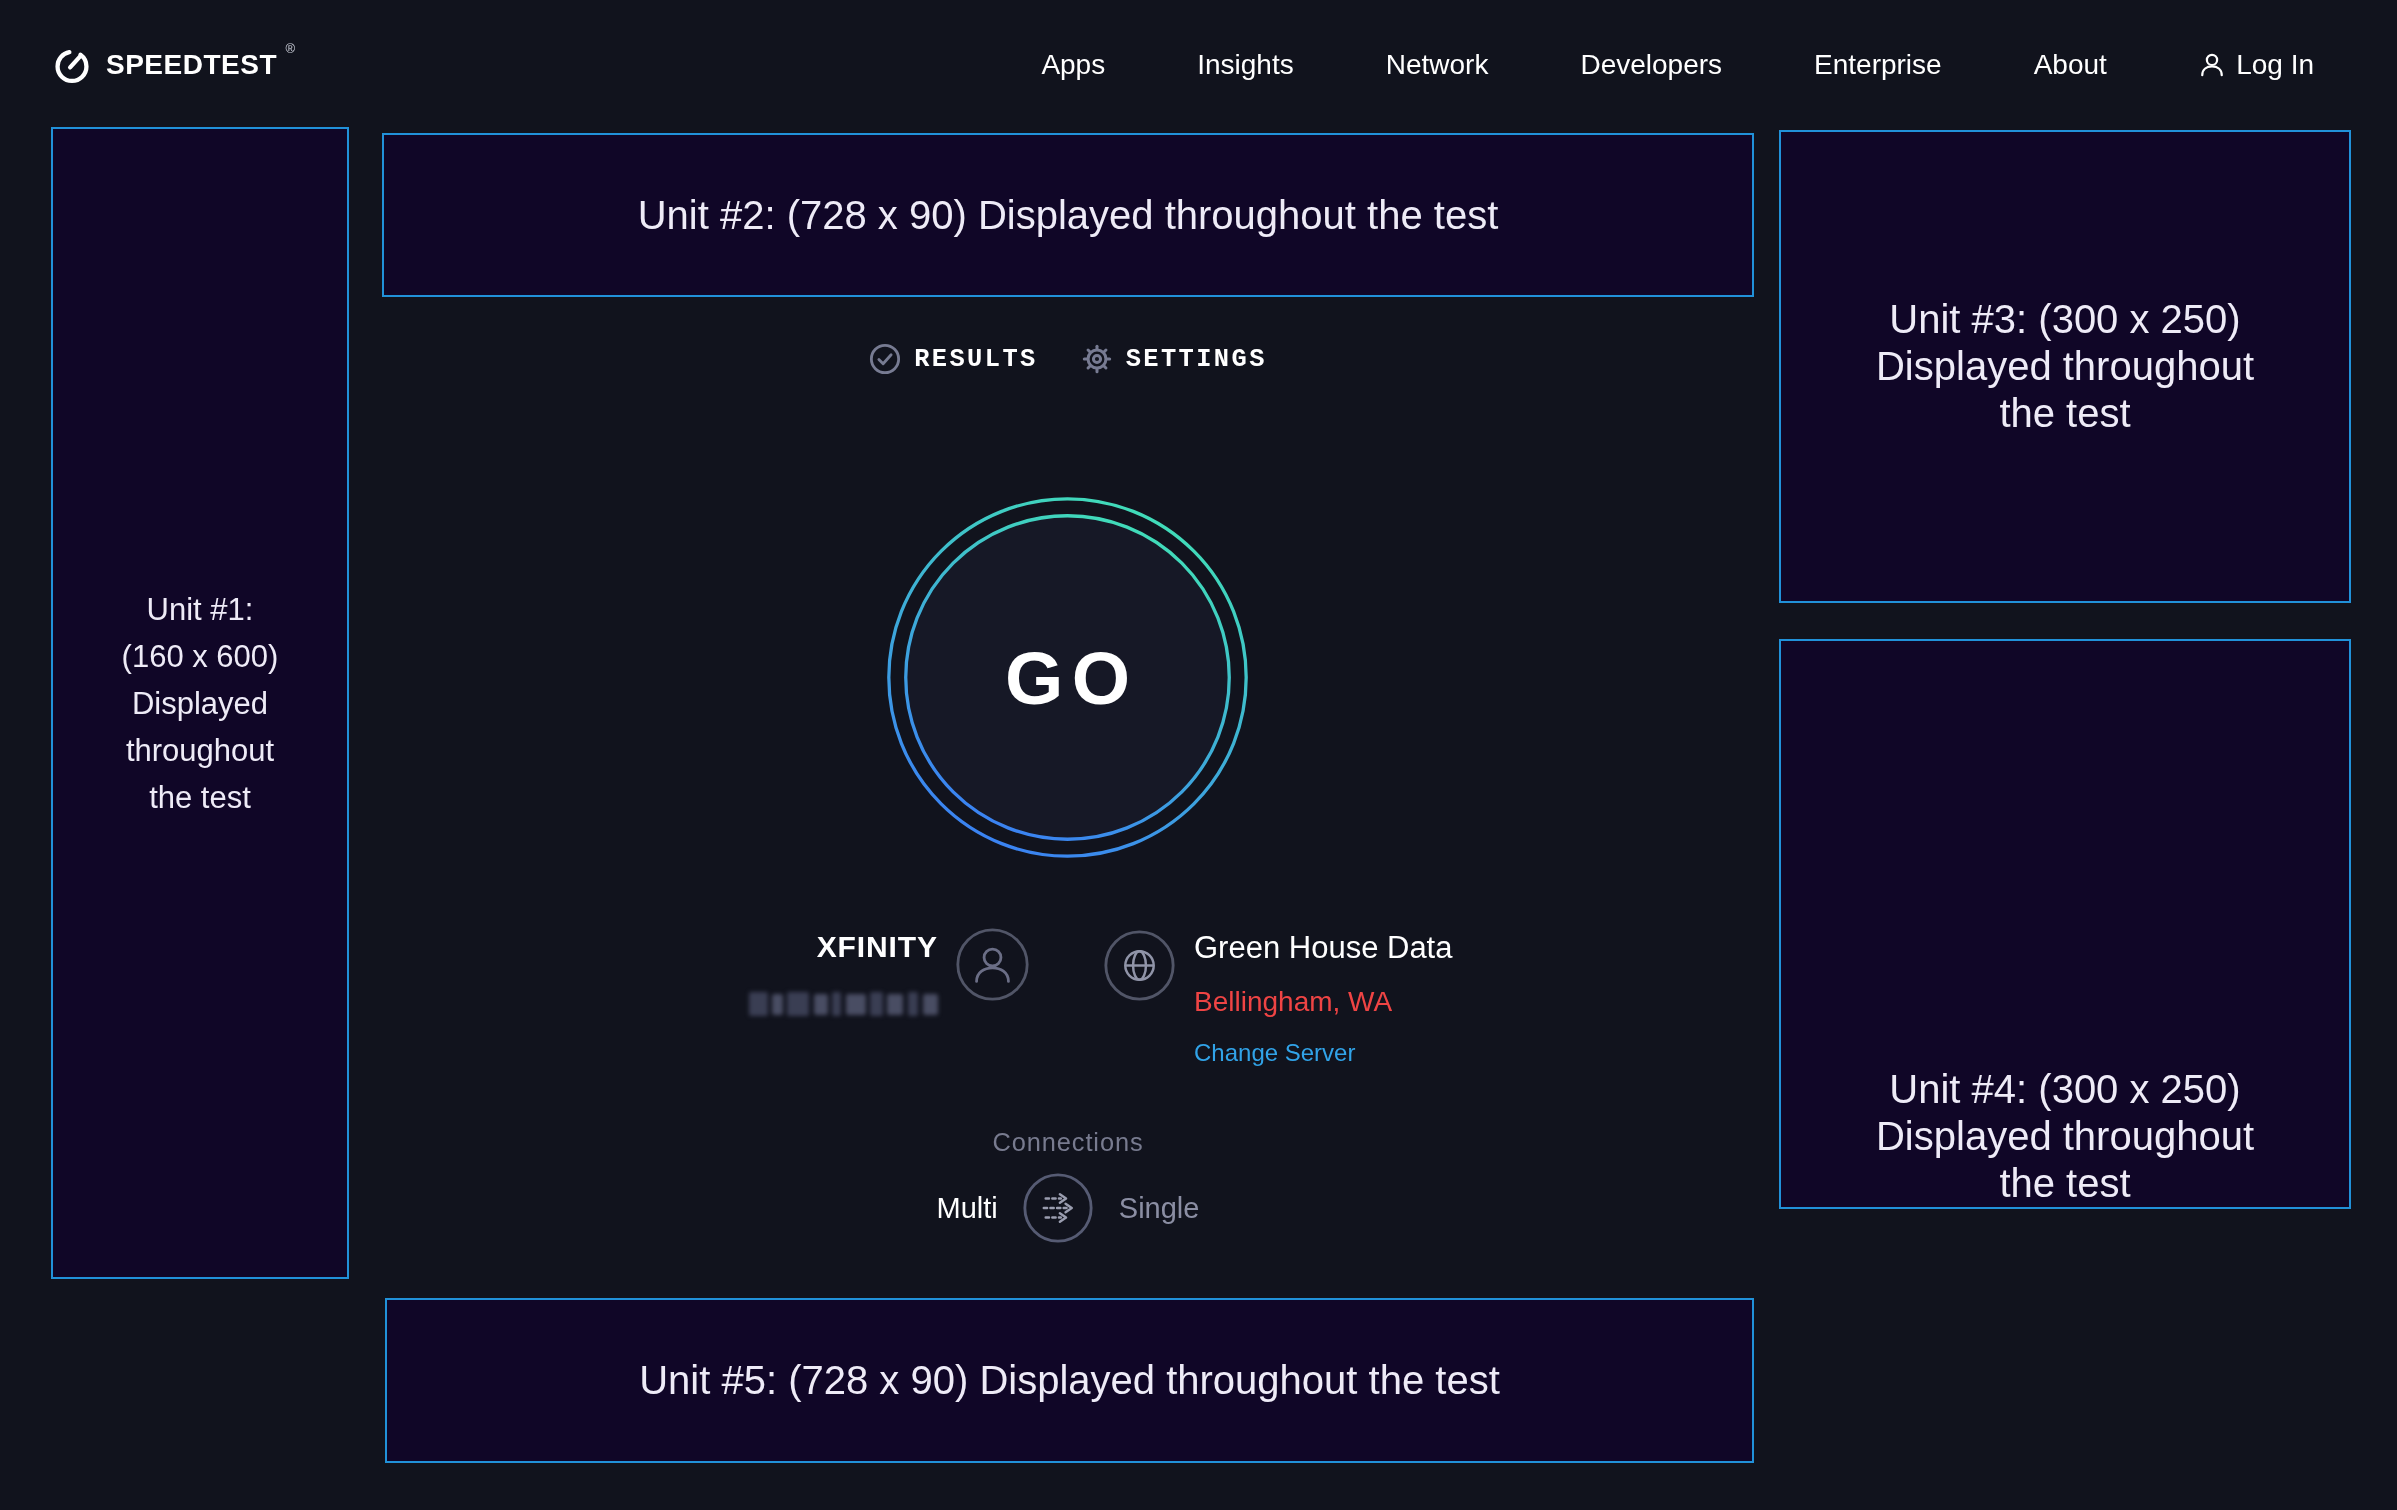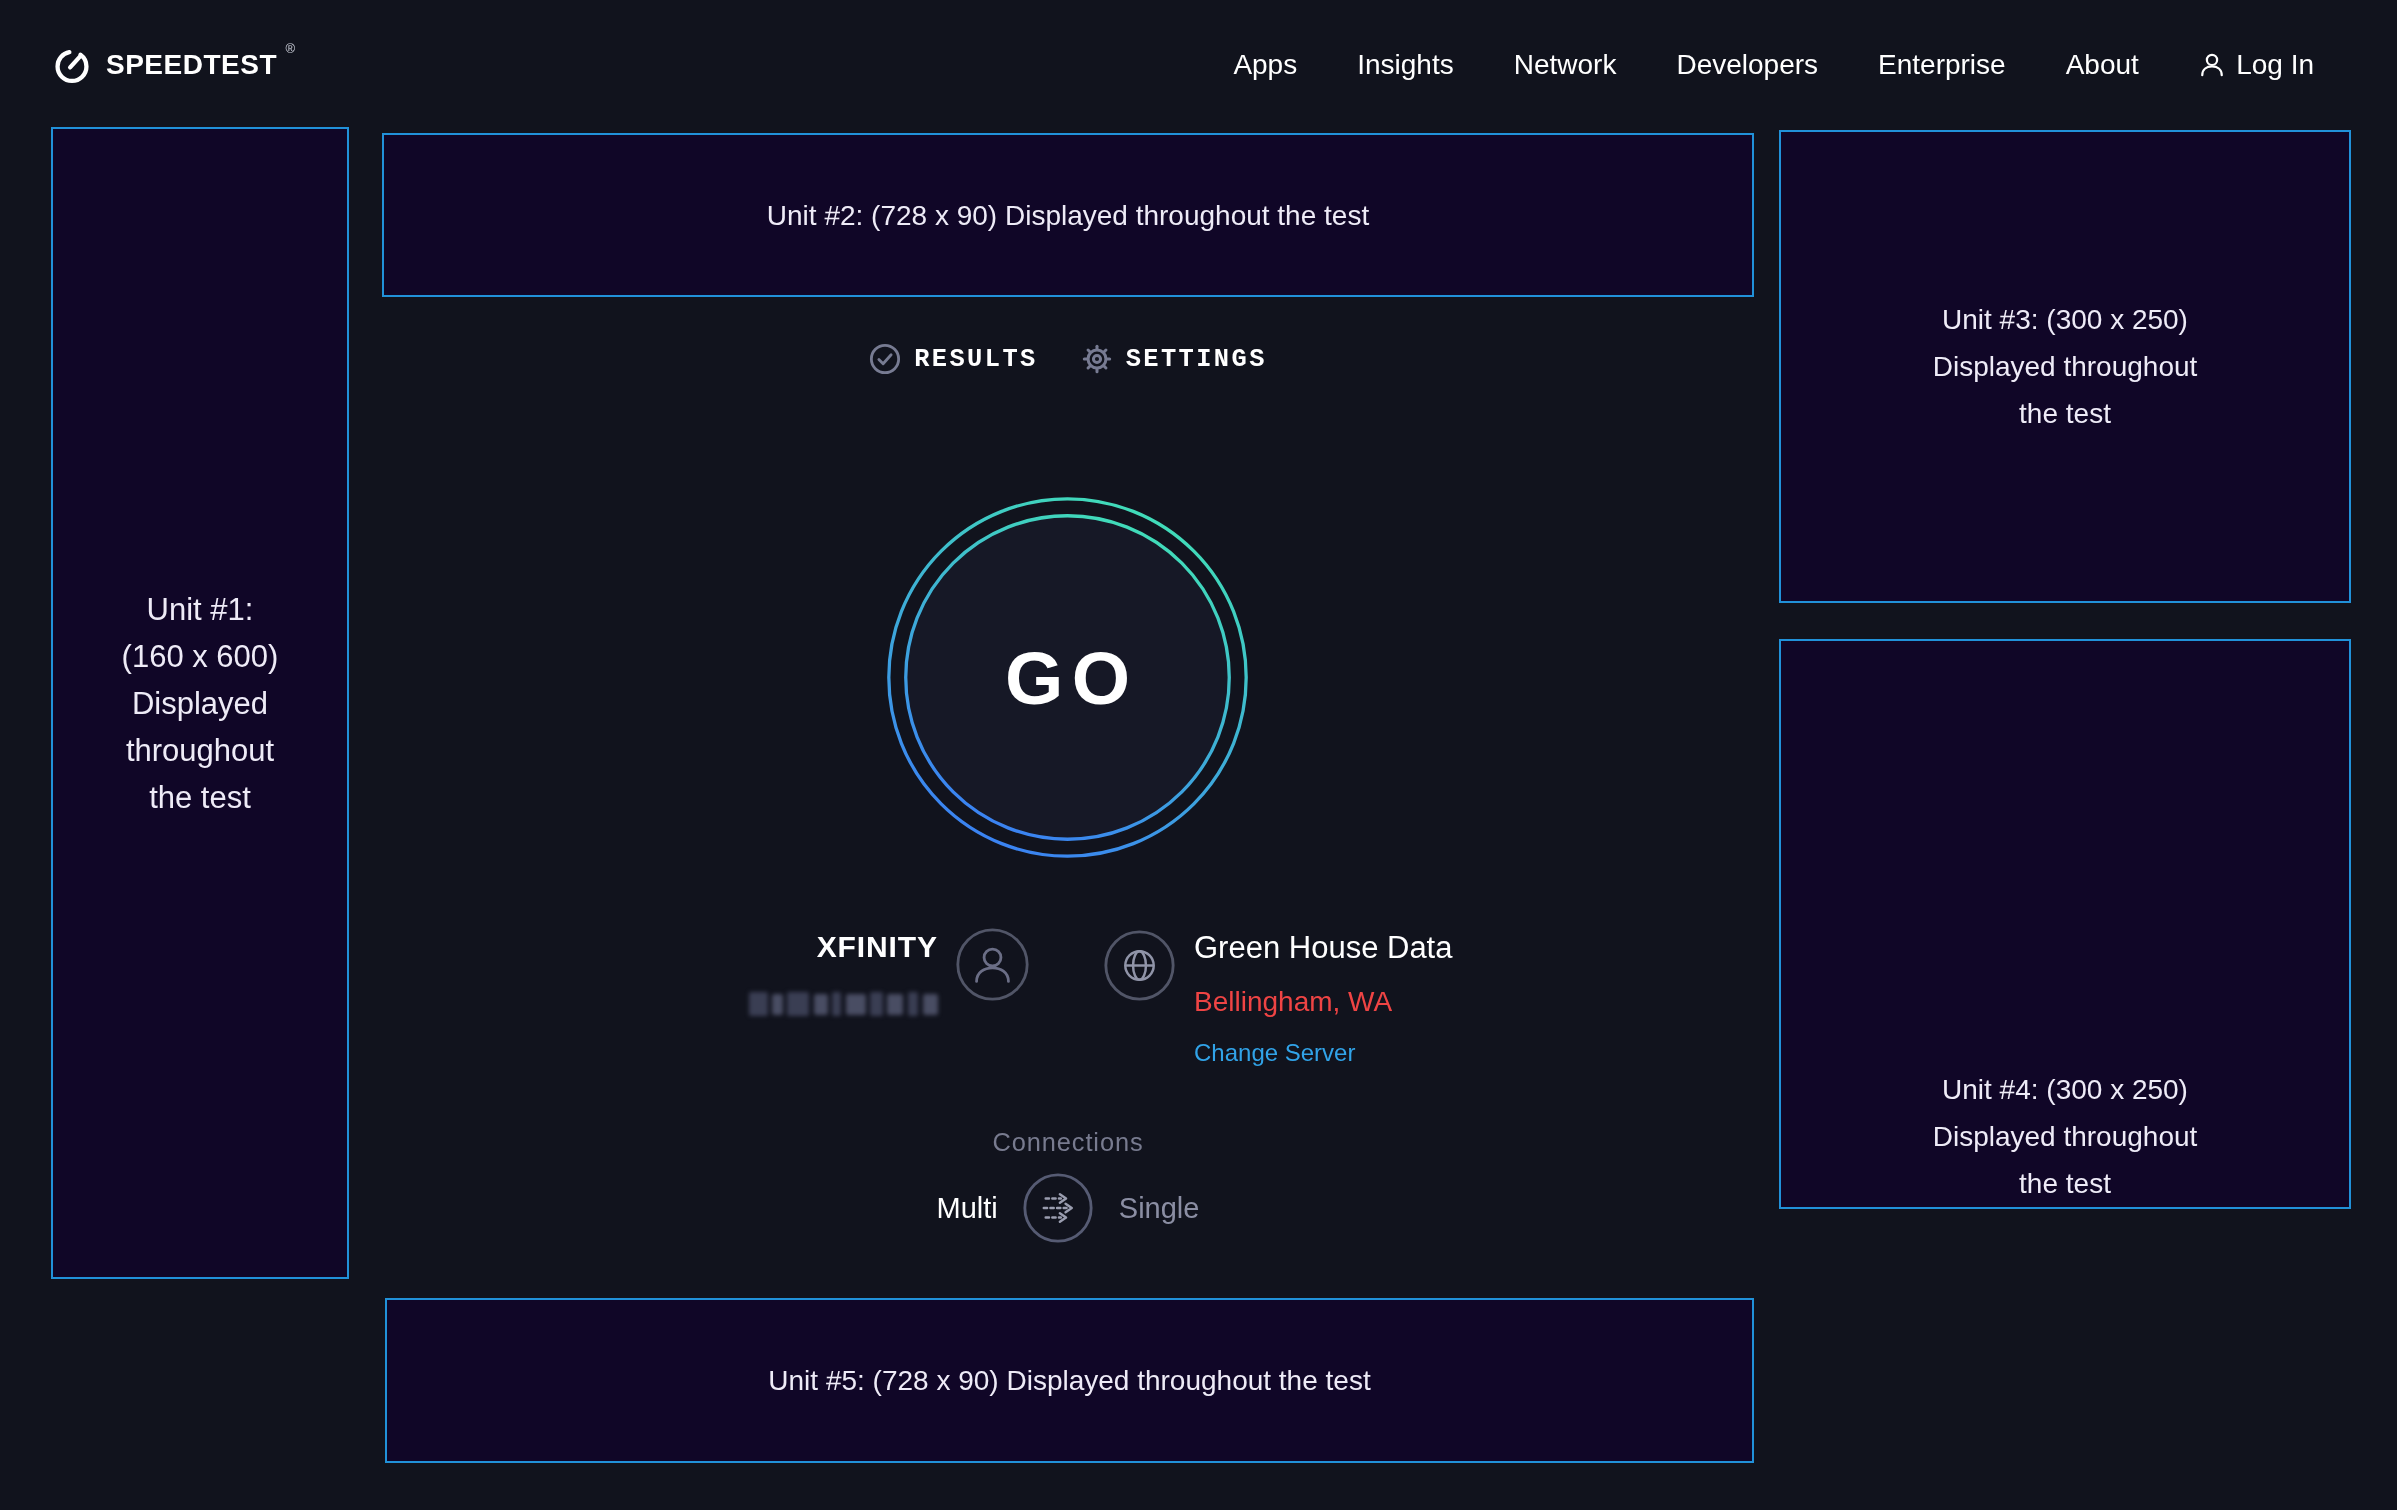--- a/index.html
+++ b/index.html
@@ -8,32 +8,32 @@
     background:#11131d;
     font-family:"Liberation Sans", sans-serif;
     -webkit-font-smoothing:antialiased;
   }
 
   
   .top-nav { position:absolute; top:0; left:0; width:100%; height:130px; }
   .logo { position:absolute; left:52px; top:0; height:130px; display:flex; align-items:center; gap:14px; cursor:pointer; }
   .logo-text { color:#ffffff; font-size:28px; font-weight:bold; letter-spacing:0.5px; }
   .logo-tm { color:#cfd2dd; font-size:13px; align-self:flex-start; margin:41px 0 0 -5.6px; }
-  .nav { position:absolute; right:83px; top:0; height:130px; display:flex; align-items:center; gap:60px; }
+  .nav { position:absolute; right:83px; top:0; height:130px; display:flex; align-items:center; gap:92px; }
   .nav-item { color:#ffffff; font-size:28px; cursor:pointer; white-space:nowrap; }
   .login { display:flex; align-items:center; gap:11.3px; }
 
   
   .ad {
     position:absolute; box-sizing:border-box;
     background:#100627; border:2.8px solid #2191d9;
     display:flex; align-items:center; justify-content:center;
     text-align:center; color:#eeebf7; cursor:pointer;
   }
-  .ad .ad-label { font-size:28px; line-height:47px; }
+  .ad .ad-label { font-size:40px; line-height:47px; }
   #ad1 { left:51px;  top:115px;  width:298px;  height:1152px;margin-top:12px; }
   #ad1 .ad-label { font-size:31px; }
   #ad2 { left:382px; top:133px;  width:1372px; height:164px; }
   #ad3 { left:1779px; top:130px; width:572px;  height:473px; }
   #ad4 { left:1779px; top:639px; width:572px;  height:570px;align-items:flex-end; }
   #ad5 { left:385px; top:1298px; width:1369px; height:165px; }
   .ad-label span { display:block; }
 
   
   #main-col { position:absolute; left:382px; top:0; width:1372px; height:1510px; }

